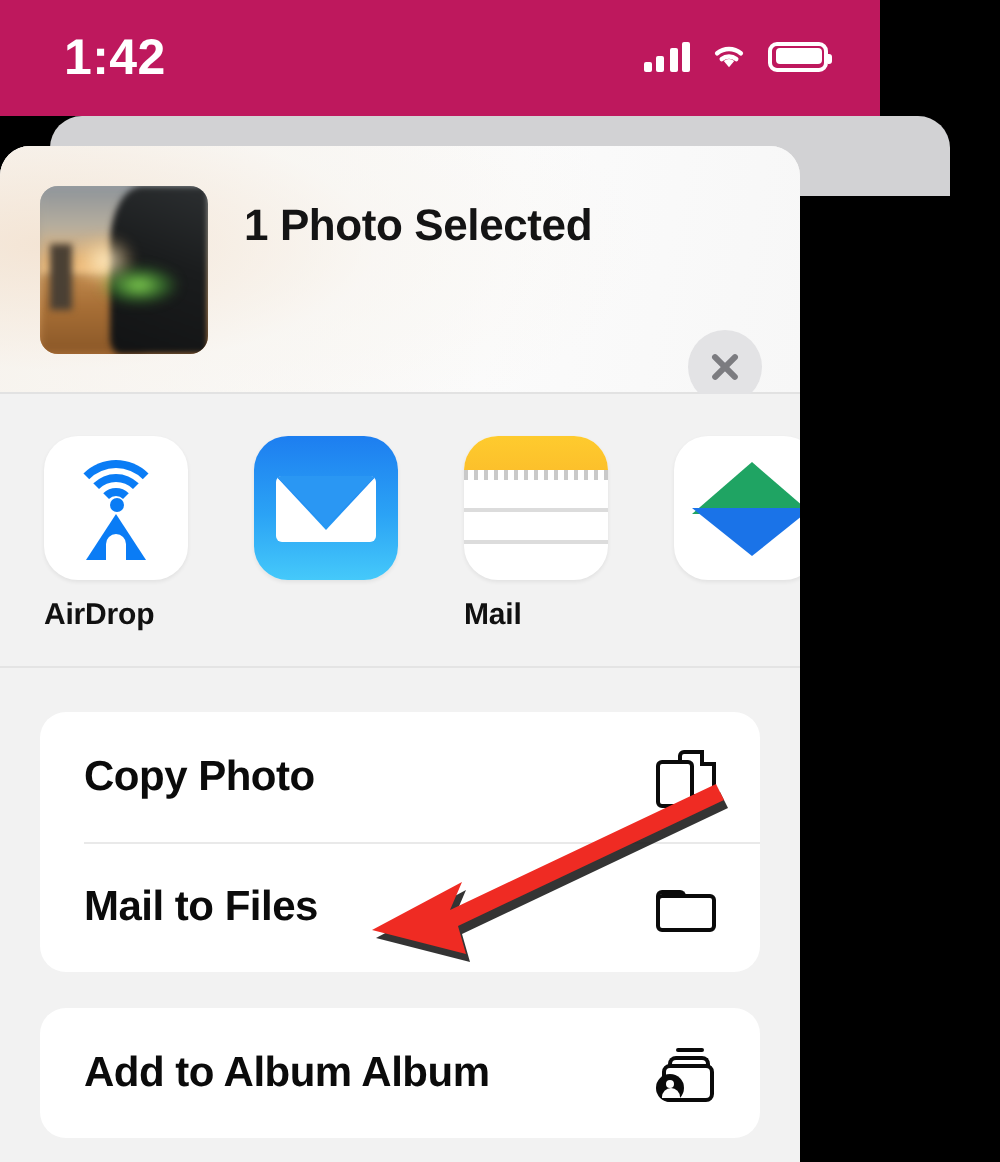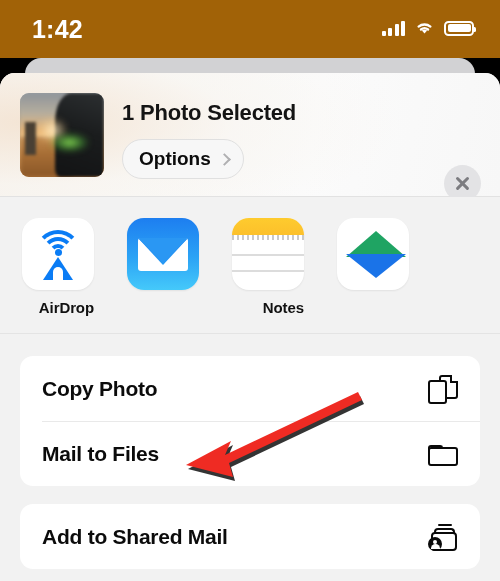--- a/index.html
+++ b/index.html
@@ -7,22 +7,22 @@
   body {
     background:#000;
     font-family:"Liberation Sans", sans-serif;
     -webkit-font-smoothing:antialiased;
     overflow:hidden;
     position:relative;
   }
 
   
   .statusbar {
-    position:absolute; top:0; left:0; width:500px; height:58px;
-    background:#a16207; color:#fff;
+    position:absolute; top:0; left:0; width:440px; height:58px;
+    background:#be185d; color:#fff;
   }
   .status-time {
     position:absolute; left:32px; top:15px;
     font-size:25px; font-weight:bold; letter-spacing:0.2px;
   }
   .status-right {
     position:absolute; right:26px; top:20px;
     display:flex; align-items:center; gap:9px;
   }
   .sig { display:flex; align-items:flex-end; gap:2.5px; height:15px; }
@@ -40,21 +40,21 @@
     width:2px; height:5px; background:#fff; border-radius:0 1.5px 1.5px 0;
   }
   .batt span{ display:block; height:100%; width:100%; background:#fff; border-radius:2px; }
 
   
   .card-behind{
     position:absolute; left:25px; top:58px; width:450px; height:40px;
     background:#d2d2d4; border-radius:16px 16px 0 0;
   }
   .sheet{
-    position:absolute; left:0; top:73px; width:500px; height:508px;
+    position:absolute; left:0; top:73px; width:400px; height:508px;
     background:#f2f2f2; border-radius:15px 15px 0 0; overflow:hidden;
   }
 
   
   .sheet-head{
     position:relative; height:124px;
     background:
       radial-gradient(120% 150% at 6% 40%, rgba(243,226,208,.85) 0%, rgba(248,244,238,.5) 34%, rgba(250,250,250,0) 62%),
       linear-gradient(100deg,#f7f3ee 0%,#f9f8f6 30%,#fbfbfb 62%,#f7f7f7 100%);
     border-bottom:1px solid #e2e2e2;
@@ -121,21 +121,21 @@
   .close-btn i{ transform:rotate(45deg); }
   .close-btn b{ transform:rotate(-45deg); }
 
   
   .app-row{
     position:relative; height:137px; background:#f2f2f2;
     border-bottom:1px solid #e4e4e4;
     display:flex; align-items:flex-start; padding:21px 0 0 22px; gap:33px;
     overflow:hidden;
   }
-  .app{ width:72px; flex:0 0 72px; text-align:right; cursor:pointer; }
+  .app{ width:72px; flex:0 0 72px; text-align:left; cursor:pointer; }
   .app .ic{
     width:72px; height:72px; border-radius:17px; position:relative; overflow:hidden;
     box-shadow:0 1px 2px rgba(0,0,0,.07);
   }
   .app .nm{
     margin-top:9px; font-size:15px; font-weight:bold; color:#111;
     white-space:nowrap; letter-spacing:-0.1px;
   }
 
   
@@ -319,24 +319,20 @@
   <div class="sheet-head">
     <div class="thumb">
       <div class="sky"></div>
         <div class="ground"></div>
         <div class="bldg"></div>
       <div class="tower"></div>
         <div class="glow"></div>
         <div class="flare"></div>
     </div>
     <div class="head-title">1 Photo Selected</div>
-    <div class="options-btn">
-      <span class="lbl">Options</span>
-      <span class="chev"></span>
-    </div>
     <div class="close-btn">
       <i></i>
         <b></b>
     </div>
   </div>
 
   <div class="app-row">
     <div class="app">
       <div class="ic ic-airdrop">
         <span class="ring r1"></span>
@@ -355,21 +351,21 @@
           </span>
       </div>
     </div>
     <div class="app">
       <div class="ic ic-notes">
         <span class="top"></span>
           <span class="perf"></span>
           <span class="ln l1"></span>
           <span class="ln l2"></span>
       </div>
-      <div class="nm">Notes</div>
+      <div class="nm">Mail</div>
     </div>
     <div class="app">
       <div class="ic ic-drive">
         <span class="g"></span>
           <span class="b"></span>
       </div>
       <div class="nm"></div>
     </div>
   </div>
 
@@ -388,21 +384,21 @@
         <span class="label">Mail to Files</span>
         <span class="gl gl-folder">
           <span class="tab"></span>
             <span class="body"></span>
         </span>
       </div>
     </div>
 
     <div class="card">
       <div class="row">
-        <span class="label">Add to Shared Mail</span>
+        <span class="label">Add to Album Album</span>
         <span class="gl gl-album">
           <span class="b3"></span>
             <span class="b2"></span>
             <span class="b1"></span>
             <span class="person"></span>
         </span>
       </div>
     </div>
 
   </div>

